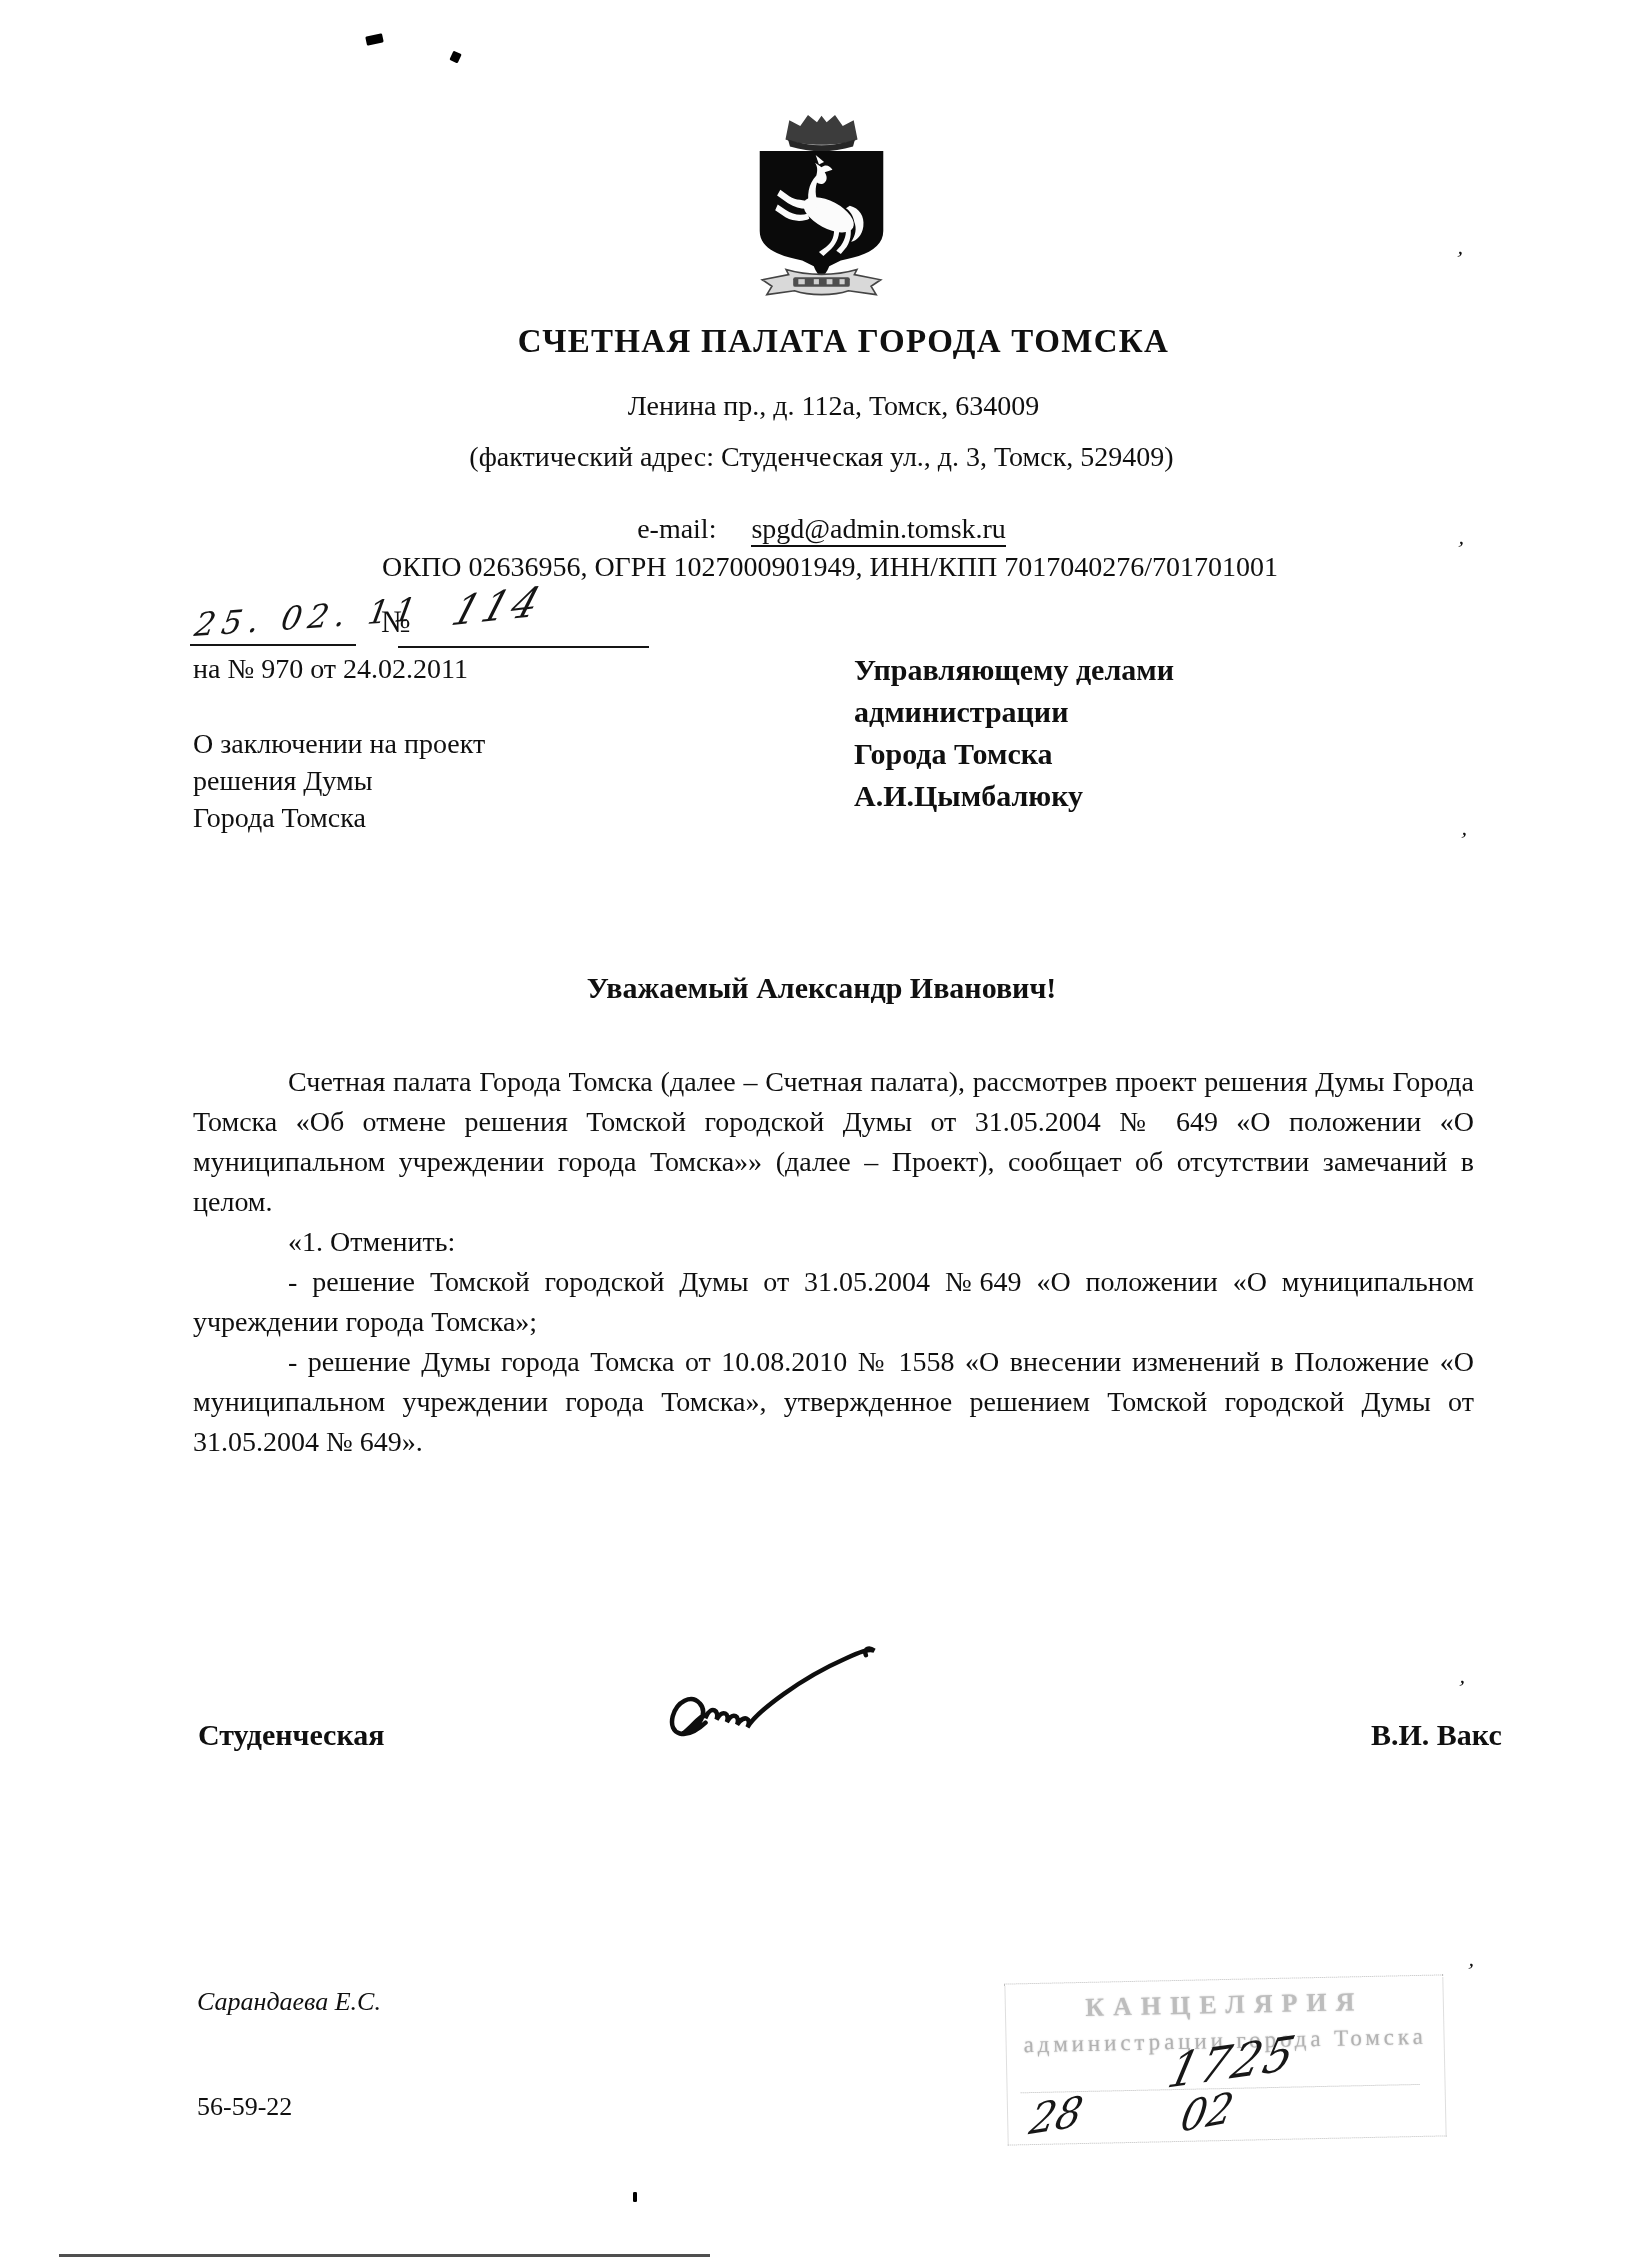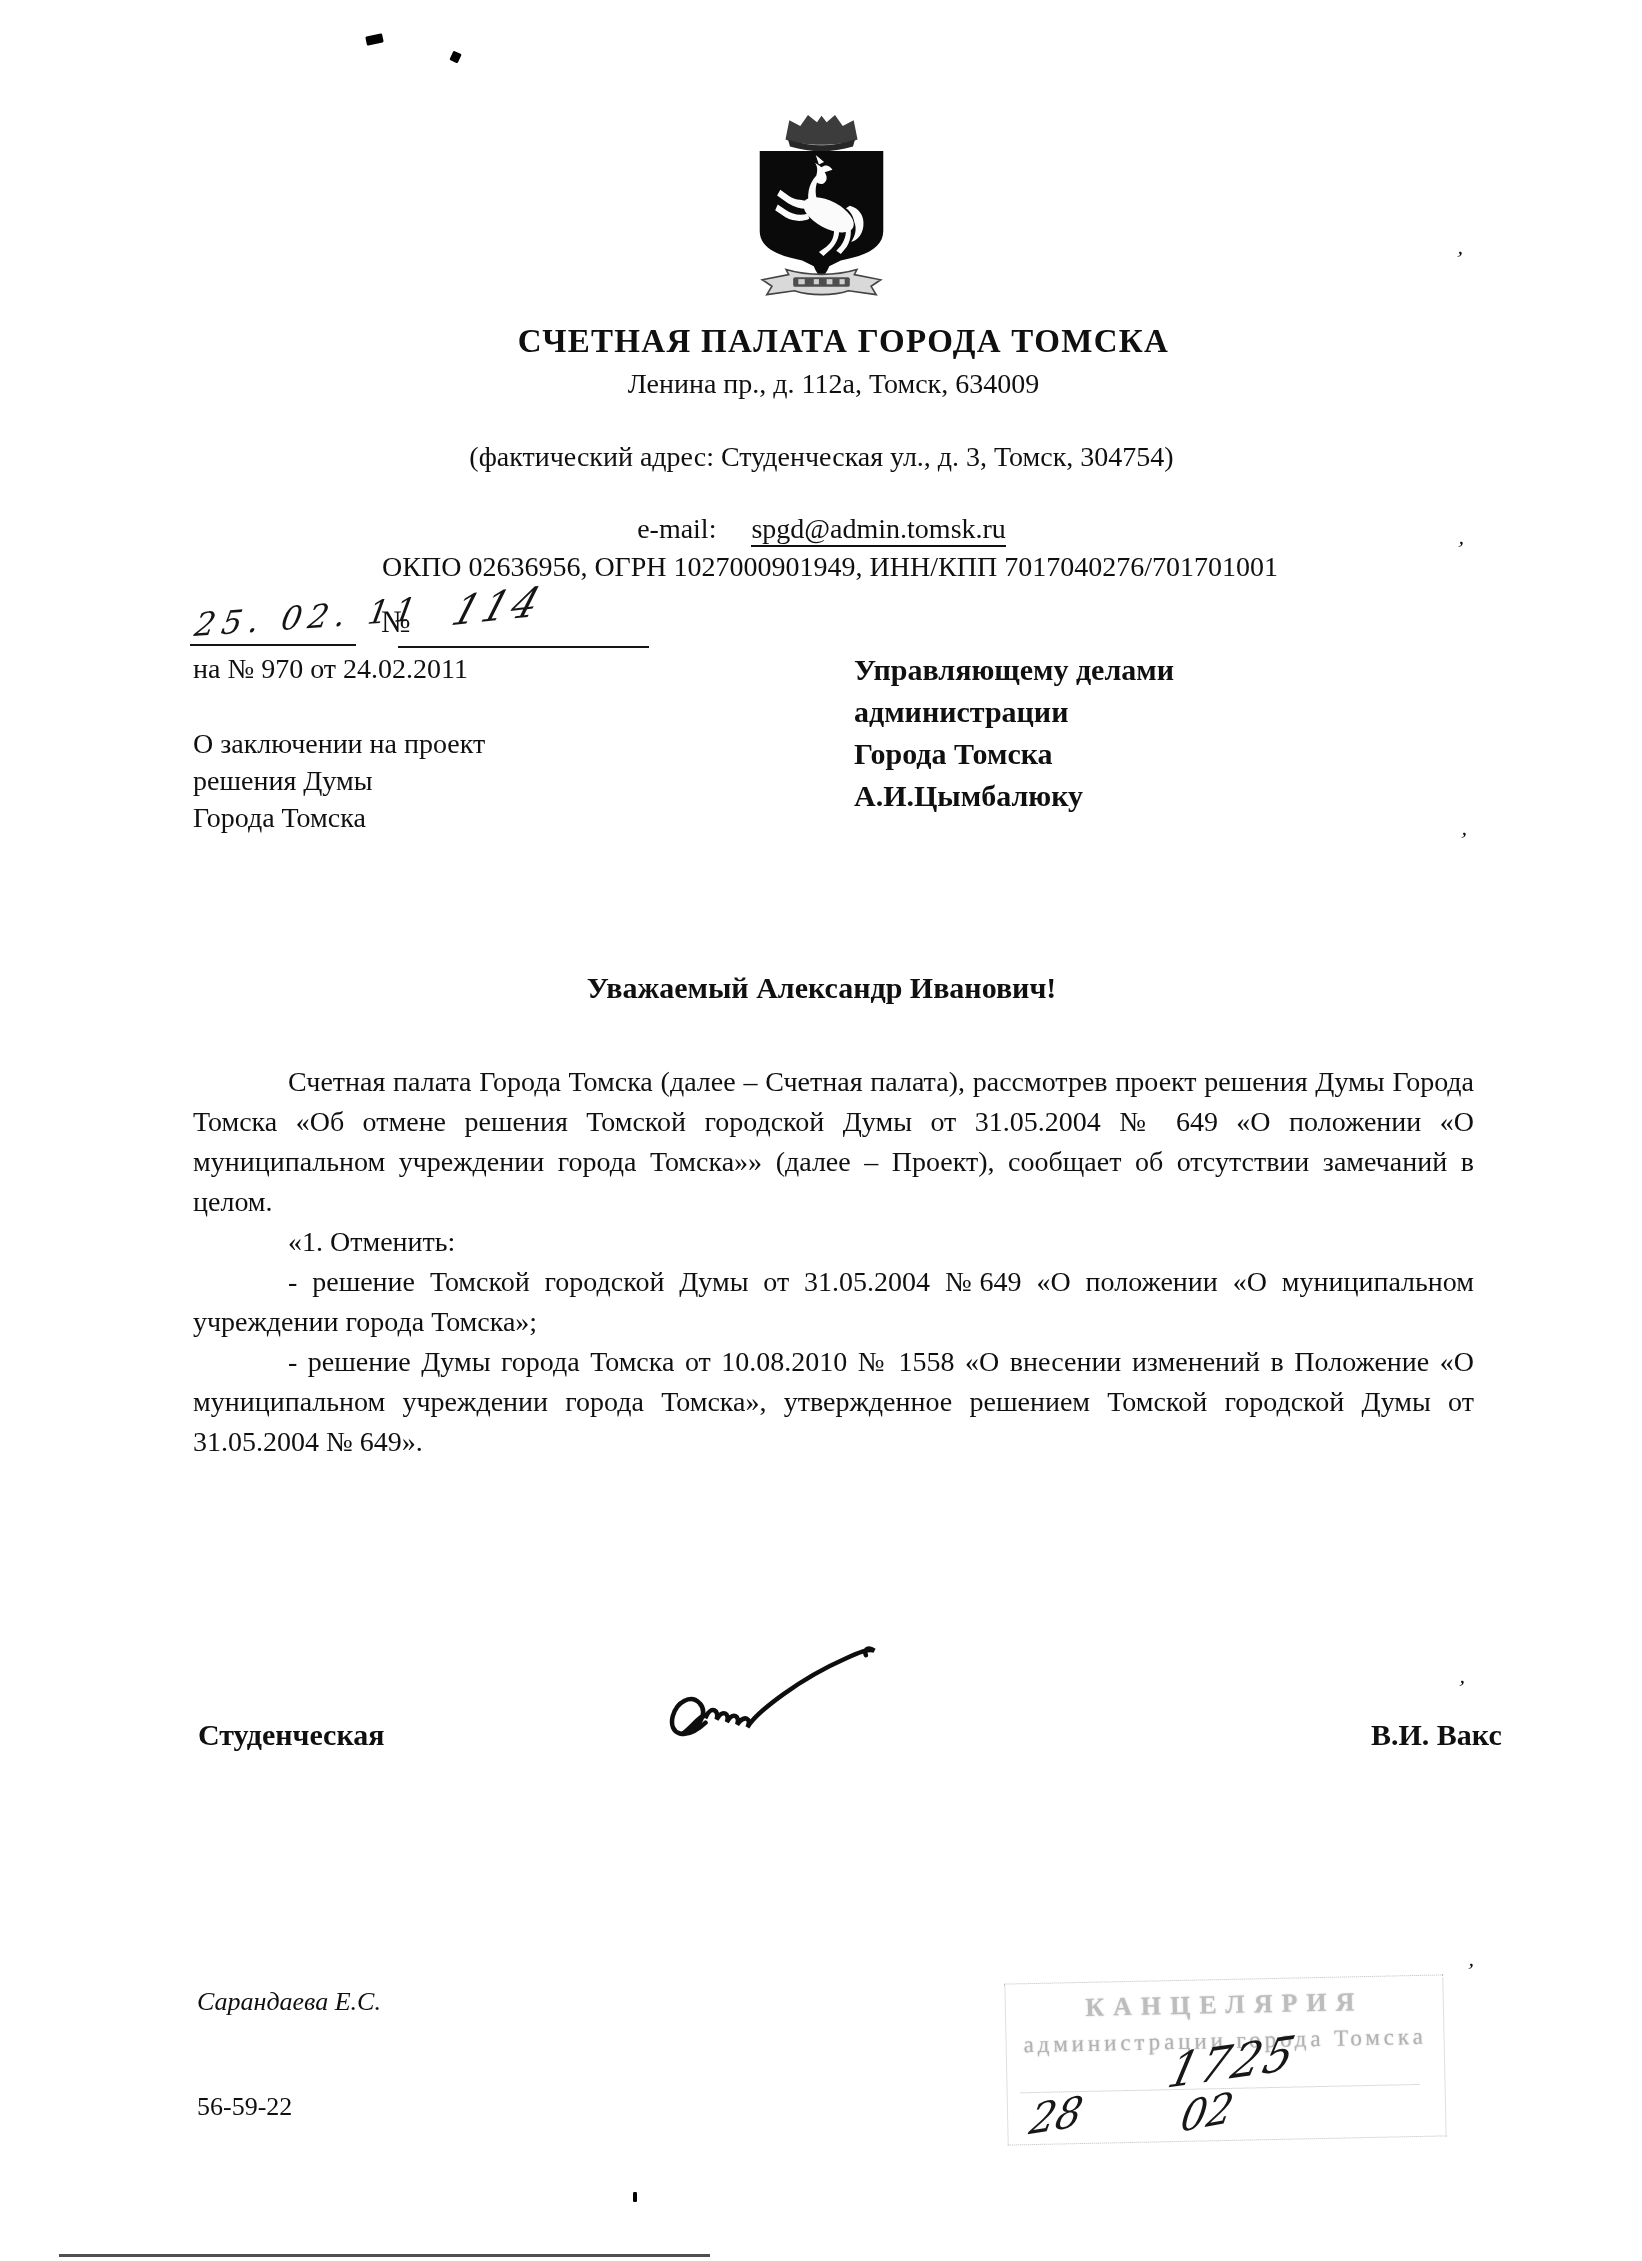--- a/index.html
+++ b/index.html
@@ -9,21 +9,21 @@
     margin:0 auto;
     background:#ffffff;
     font-family:"Liberation Serif", serif;
     color:#101010;
     overflow:hidden;
   }
   .abs{position:absolute;}
   .center{left:0;right:0;text-align:center;}
   
   .org-name{top:323px;font-size:33px;font-weight:bold;letter-spacing:1.3px;margin-left:44px;}
-  .addr1{top:368px;font-size:28px;margin-left:24px;}
+  .addr1{top:390px;font-size:28px;margin-left:24px;}
   .addr2{top:441px;font-size:28px;}
   .addr3{top:477px;font-size:28px;}
   .addr4{top:513px;font-size:28px;}
   .addr5{top:551px;font-size:28px;padding-left:17px;}
   .email-link{border-bottom:2.6px solid #101010;padding-bottom:1.3px;margin-left:28px;}
   
   .hw{font-family:"DejaVu Serif", serif;font-style:italic;color:#151515;}
   .ref-date{left:195px;top:598px;font-size:32px;transform:rotate(-4deg) skewX(-14deg);letter-spacing:6.4px;}
   .ref-no-sign{left:381px;top:604px;font-size:31px;}
   .ref-number{left:454px;top:583px;font-size:40px;transform:rotate(-6deg) skewX(-24deg);letter-spacing:3.9px;}
@@ -102,21 +102,21 @@
       <rect x="64" y="258" width="88" height="15" rx="3" fill="#4e4e4e"></rect>
       <rect x="72" y="261" width="10" height="8" fill="#cfcfcf"></rect>
       <rect x="96" y="261" width="8" height="8" fill="#cfcfcf"></rect>
       <rect x="116" y="261" width="9" height="8" fill="#cfcfcf"></rect>
       <rect x="136" y="261" width="8" height="8" fill="#cfcfcf"></rect>
     </svg>
   </div>
 
   <div class="abs center org-name">СЧЕТНАЯ ПАЛАТА ГОРОДА ТОМСКА</div>
   <div class="abs center addr1">Ленина пр., д. 112а, Томск, 634009</div>
-  <div class="abs center addr2">(фактический адрес: Студенческая ул., д. 3, Томск, 304754)</div>
+  <div class="abs center addr2">(фактический адрес: Студенческая ул., д. 3, Томск, 529409)</div>
   <div class="abs center addr4"><span>e-mail: </span><span class="email-link">spgd@admin.tomsk.ru</span></div>
   <div class="abs center addr5">ОКПО 02636956, ОГРН 1027000901949, ИНН/КПП 7017040276/701701001</div>
 
   <div class="abs hw ref-date">25. 02. 11</div>
   <div class="abs ref-no-sign">№</div>
   <div class="abs hw ref-number">114</div>
   <div class="abs ref-line1"></div>
   <div class="abs ref-line2"></div>
   <div class="abs reply-line">на  № 970 от 24.02.2011</div>
 

